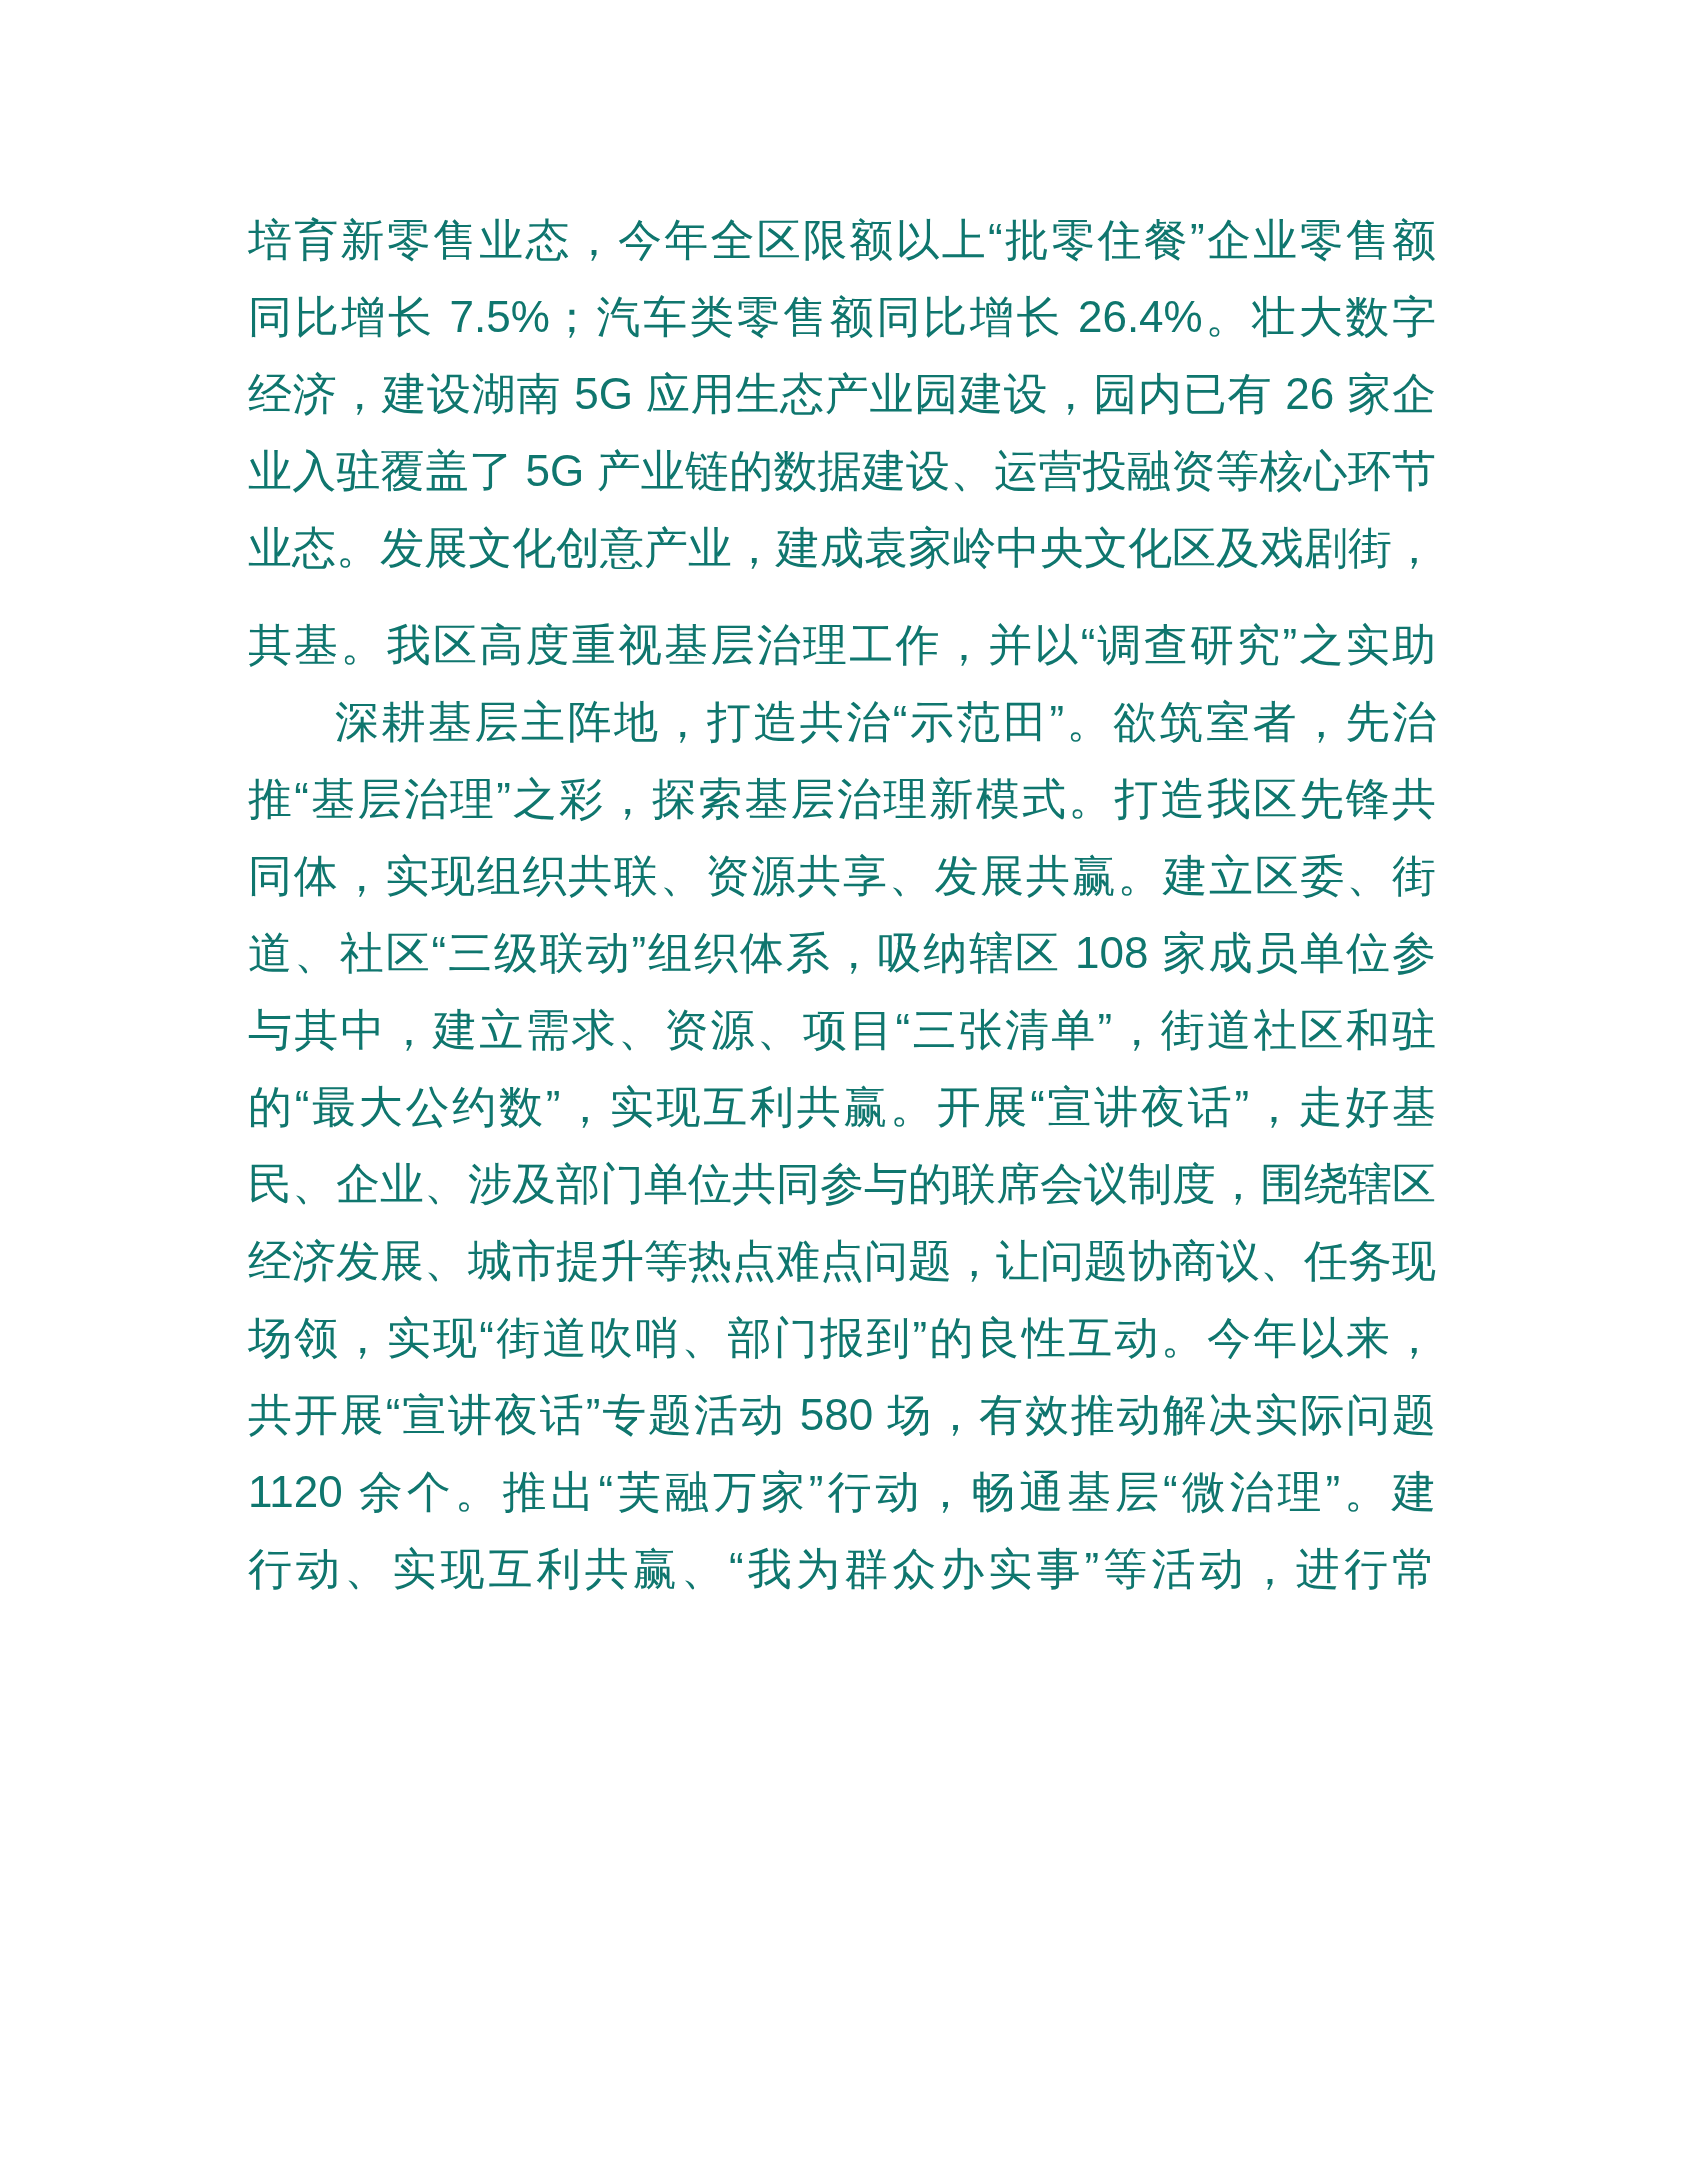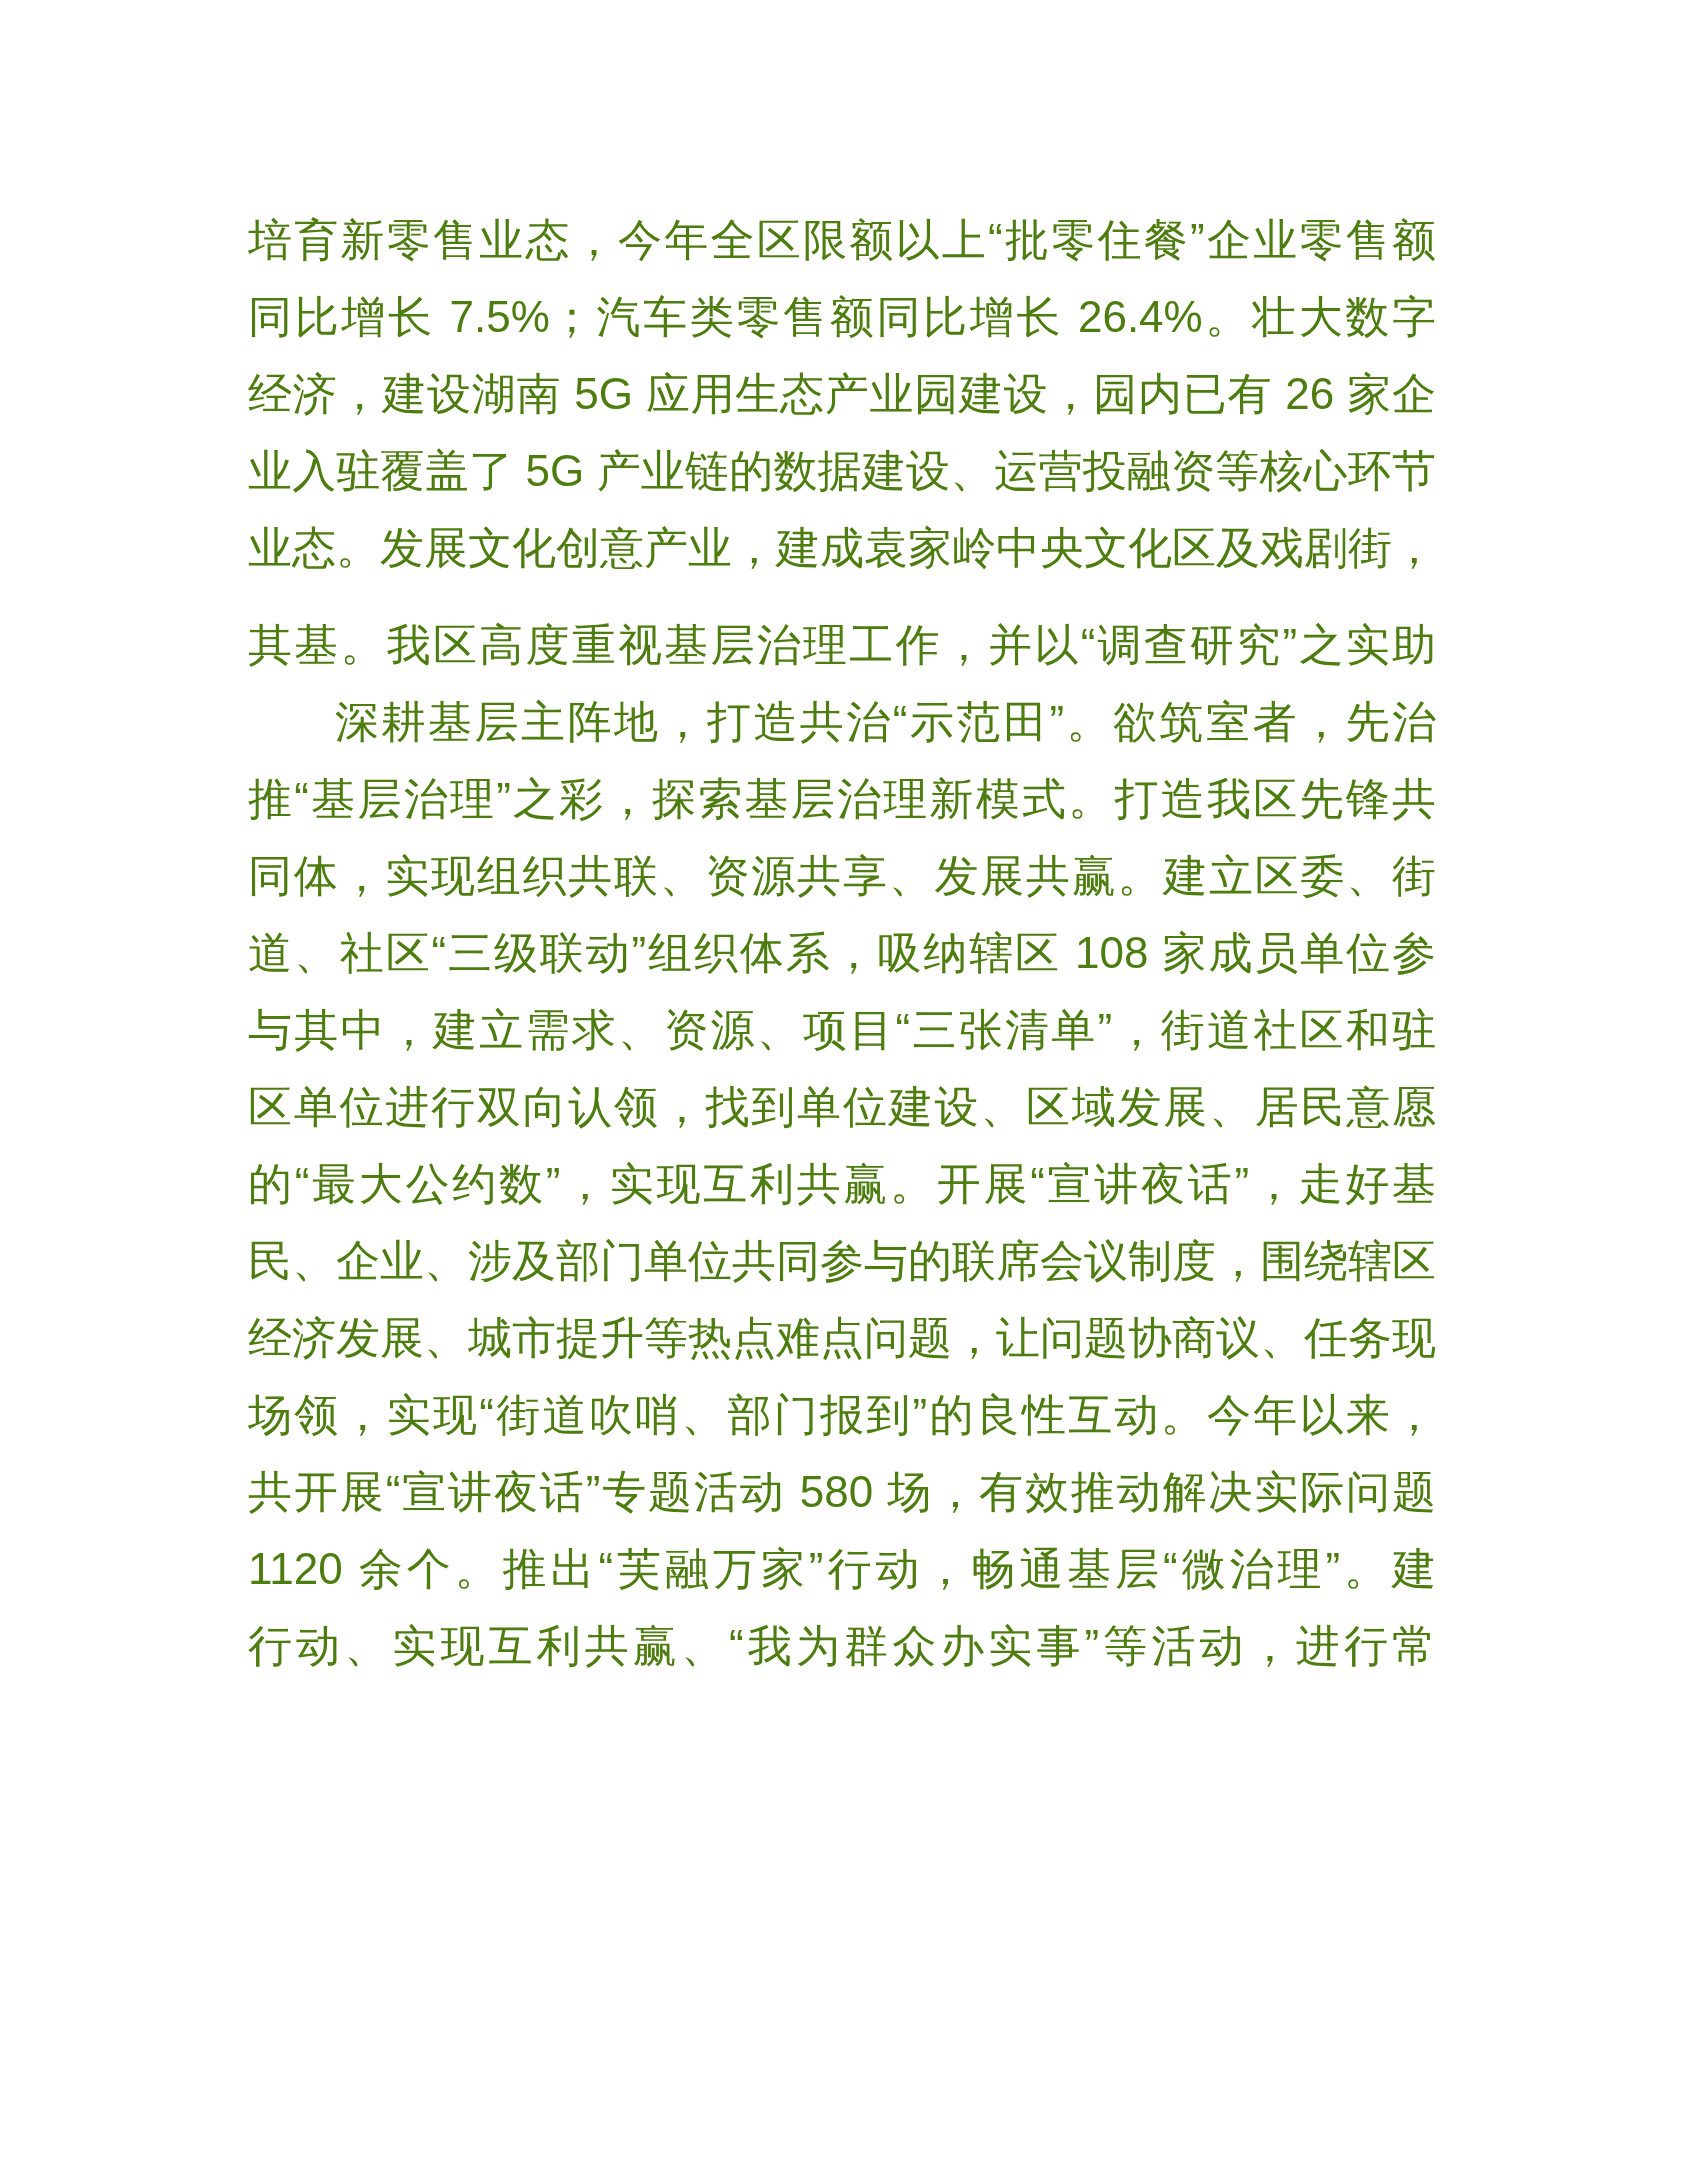--- a/index.html
+++ b/index.html
@@ -29,21 +29,21 @@
   .paragraph + .paragraph {
     margin-top: 20px;
   }
   .line {
     font-size: 44px;
     line-height: 77px;
     letter-spacing: 0;
     text-align: justify;
     text-align-last: left;
     font-weight: 400;
-    color: #4d7c0f;
+    color: #0f766e;
   }
   .line.fill {
     text-align-last: justify;
   }
   .line.indent {
     text-indent: 87px;
   }
 </style>
 </head>
 <body>
@@ -57,21 +57,20 @@
         <div class="line fill">业入驻覆盖了 5G 产业链的数据建设、运营投融资等核心环节</div>
         <div class="line fill">业态。发展文化创意产业，建成袁家岭中央文化区及戏剧街，</div>
       </div>
       <div class="paragraph">
         <div class="line fill">其基。我区高度重视基层治理工作，并以“调查研究”之实助</div>
         <div class="line fill indent">深耕基层主阵地，打造共治“示范田”。欲筑室者，先治</div>
         <div class="line fill">推“基层治理”之彩，探索基层治理新模式。打造我区先锋共</div>
         <div class="line fill">同体，实现组织共联、资源共享、发展共赢。建立区委、街</div>
         <div class="line fill">道、社区“三级联动”组织体系，吸纳辖区 108 家成员单位参</div>
         <div class="line fill">与其中，建立需求、资源、项目“三张清单”，街道社区和驻</div>
-        <div class="line fill">区单位进行双向认领，找到单位建设、区域发展、居民意愿</div>
         <div class="line fill">的“最大公约数”，实现互利共赢。开展“宣讲夜话”，走好基</div>
         <div class="line fill">民、企业、涉及部门单位共同参与的联席会议制度，围绕辖区</div>
         <div class="line fill">经济发展、城市提升等热点难点问题，让问题协商议、任务现</div>
         <div class="line fill">场领，实现“街道吹哨、部门报到”的良性互动。今年以来，</div>
         <div class="line fill">共开展“宣讲夜话”专题活动 580 场，有效推动解决实际问题</div>
         <div class="line fill">1120 余个。推出“芙融万家”行动，畅通基层“微治理”。建</div>
         <div class="line fill">行动、实现互利共赢、“我为群众办实事”等活动，进行常</div>
       </div>
     </div>
 </div>

